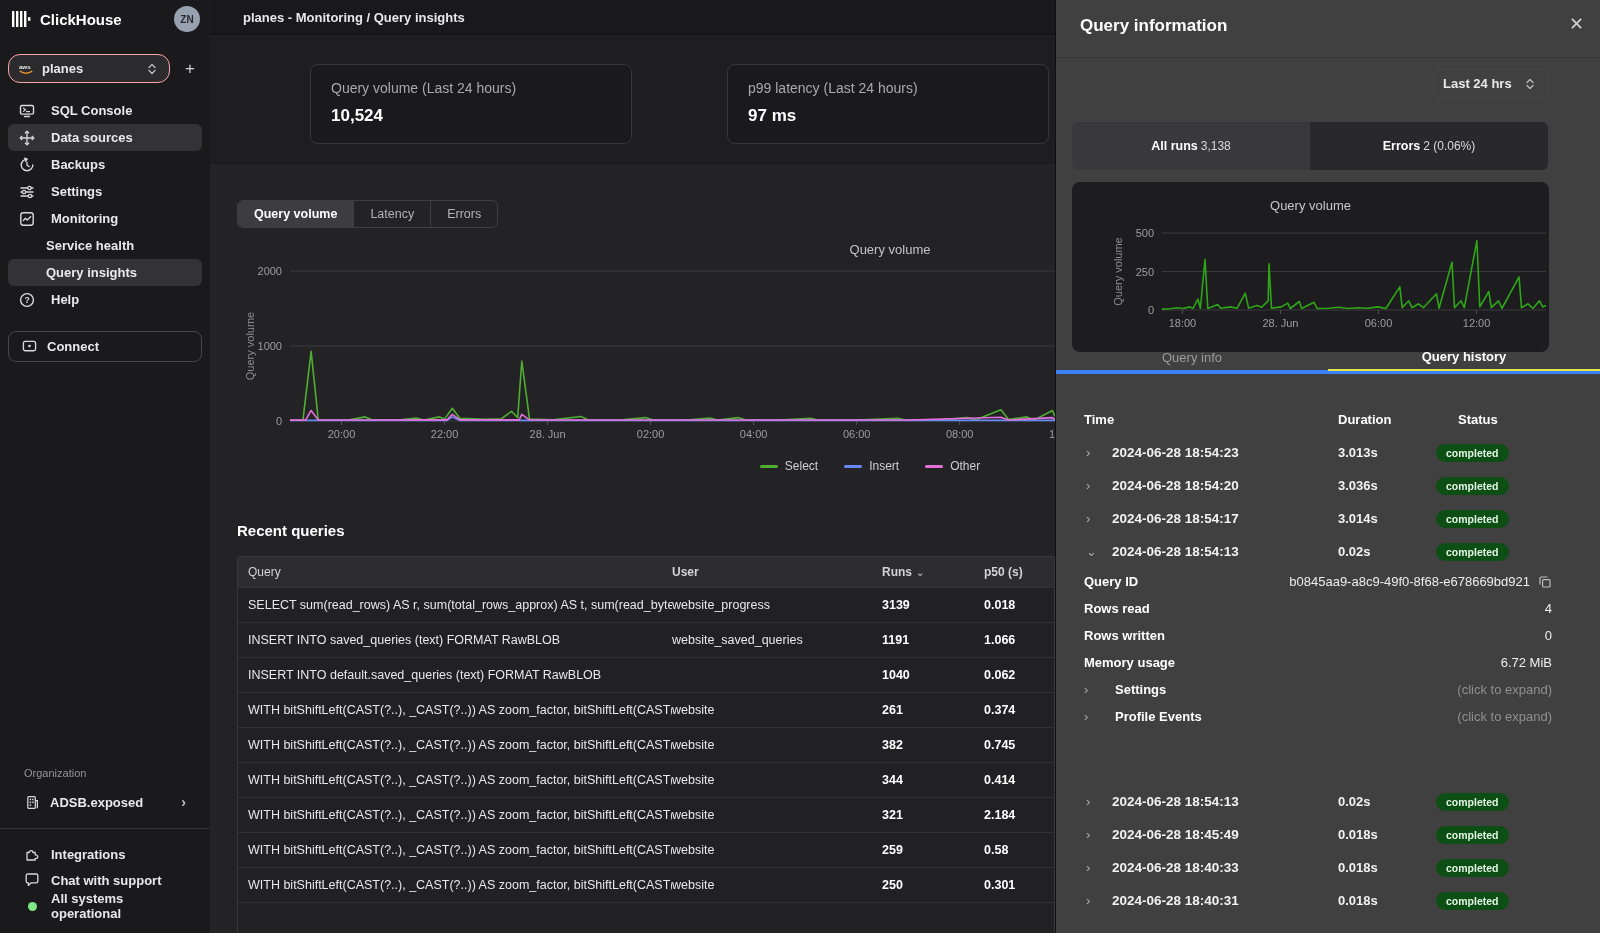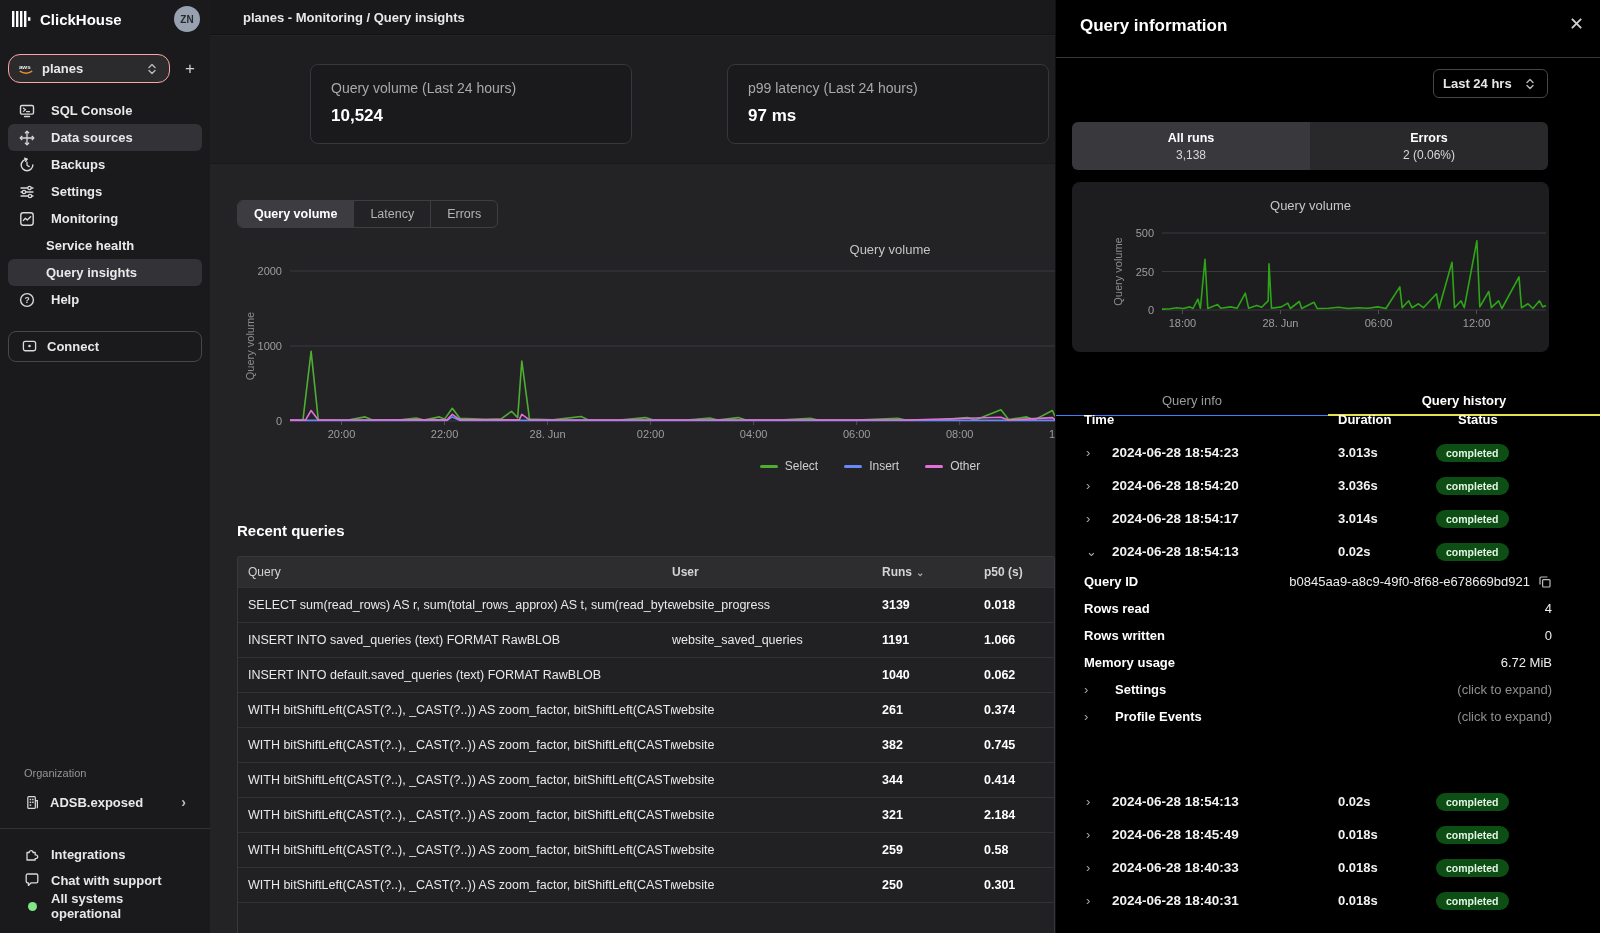--- a/index.html
+++ b/index.html
@@ -54,37 +54,37 @@
   .rq-title{position:absolute;top:522px;left:27px;font-size:15px;font-weight:700;color:#fff}
   .rq-table{position:absolute;top:556px;left:27px;width:818px;border:1px solid #38383c;border-radius:2px;overflow:hidden}
   .rq-head{display:flex;height:30px;align-items:center;background:#2d2d30;font-size:12px;font-weight:700;color:#d3d3d3}
   .rq-row{display:flex;height:35px;align-items:center;border-top:1px solid #323236;background:#212124;font-size:12.5px}
   .c-query{flex:1;padding-left:10px;white-space:nowrap;overflow:hidden;font-weight:500}
   .c-user{width:210px;white-space:nowrap;overflow:hidden}
   .c-runs{width:102px;font-weight:600;color:#fff}
   .c-p50{width:70px;font-weight:600;color:#fff}
   .sort-ind{font-size:10px;color:#a5a5a5;margin-left:4px}
   
-  .panel{position:absolute;left:1055px;top:0;bottom:0;width:545px;background:#000000;z-index:5;
+  .panel{position:absolute;left:1055px;top:0;bottom:0;width:545px;background:#404040;z-index:5;
          border-left:1px solid #0f0f11}
   .p-title{position:absolute;top:16px;left:24px;font-size:17px;font-weight:700;color:#fff}
   .p-close{position:absolute;top:13px;right:16px;font-size:18px;color:#cfcfcf;cursor:pointer}
   .p-div{position:absolute;top:57px;left:0;right:0;border-top:1px solid #37373a}
   .p-range{position:absolute;top:69px;left:377px;width:115px;height:29px;border:1px solid #47474b;border-radius:6px;
            display:flex;align-items:center;padding:0 9px;gap:8px;font-size:13px;font-weight:600;cursor:pointer}
   .p-seg{position:absolute;top:122px;left:16px;width:476px;height:48px;display:flex;border-radius:6px;overflow:hidden}
-  .seg{flex:1;display:flex;flex-direction:column;align-items:center;justify-content:center;gap:3px;cursor:pointer}
+  .seg{flex:1;display:flex;align-items:center;justify-content:center;gap:3px;cursor:pointer}
   .seg .sl{font-size:12.5px;font-weight:700;color:#fff}
   .seg .sv{font-size:12px;color:#d8d8d8}
   .seg.on{background:#39393d}
   .seg.off{background:#29292c}
   .p-card{position:absolute;top:182px;left:16px;width:477px;height:170px;background:#1d1d20;border-radius:8px}
   .p-card-title{position:absolute;top:16px;left:0;right:0;text-align:center;font-size:13px;color:#c6c6c6}
   #mini-chart{position:absolute;top:40px;left:0}
-  .p-tabs{position:absolute;top:386px;left:0;right:0;height:30px;display:flex;border-bottom:1px solid #3b82f6}
+  .p-tabs{position:absolute;top:344px;left:0;right:0;height:30px;display:flex;border-bottom:4px solid #3b82f6}
   .p-tab{flex:1;display:flex;align-items:center;justify-content:center;font-size:13px;color:#9a9a9a;cursor:pointer}
   .p-tab.active{color:#fff;font-weight:700;border-bottom:2px solid #e6e24e;margin-bottom:-1px}
   .p-cols{position:absolute;top:412px;left:0;right:0;height:20px;font-size:13px;font-weight:700;color:#fff}
   .p-cols span{position:absolute}
   .hist{position:absolute;left:0;right:0}
   .h-row{display:flex;align-items:center;height:33px;padding-left:30px}
   .h-chev{width:14px;color:#ababab;font-size:13px;cursor:pointer}
   .h-time{width:214px;margin-left:12px;font-weight:700;font-size:13.5px;color:#f2f2f2}
   .h-dur{width:86px;margin-left:12px;font-weight:700;color:#f2f2f2}
   .badge{margin-left:12px;background:#0d4e14;color:#e4f4e4;font-size:10.5px;font-weight:600;

